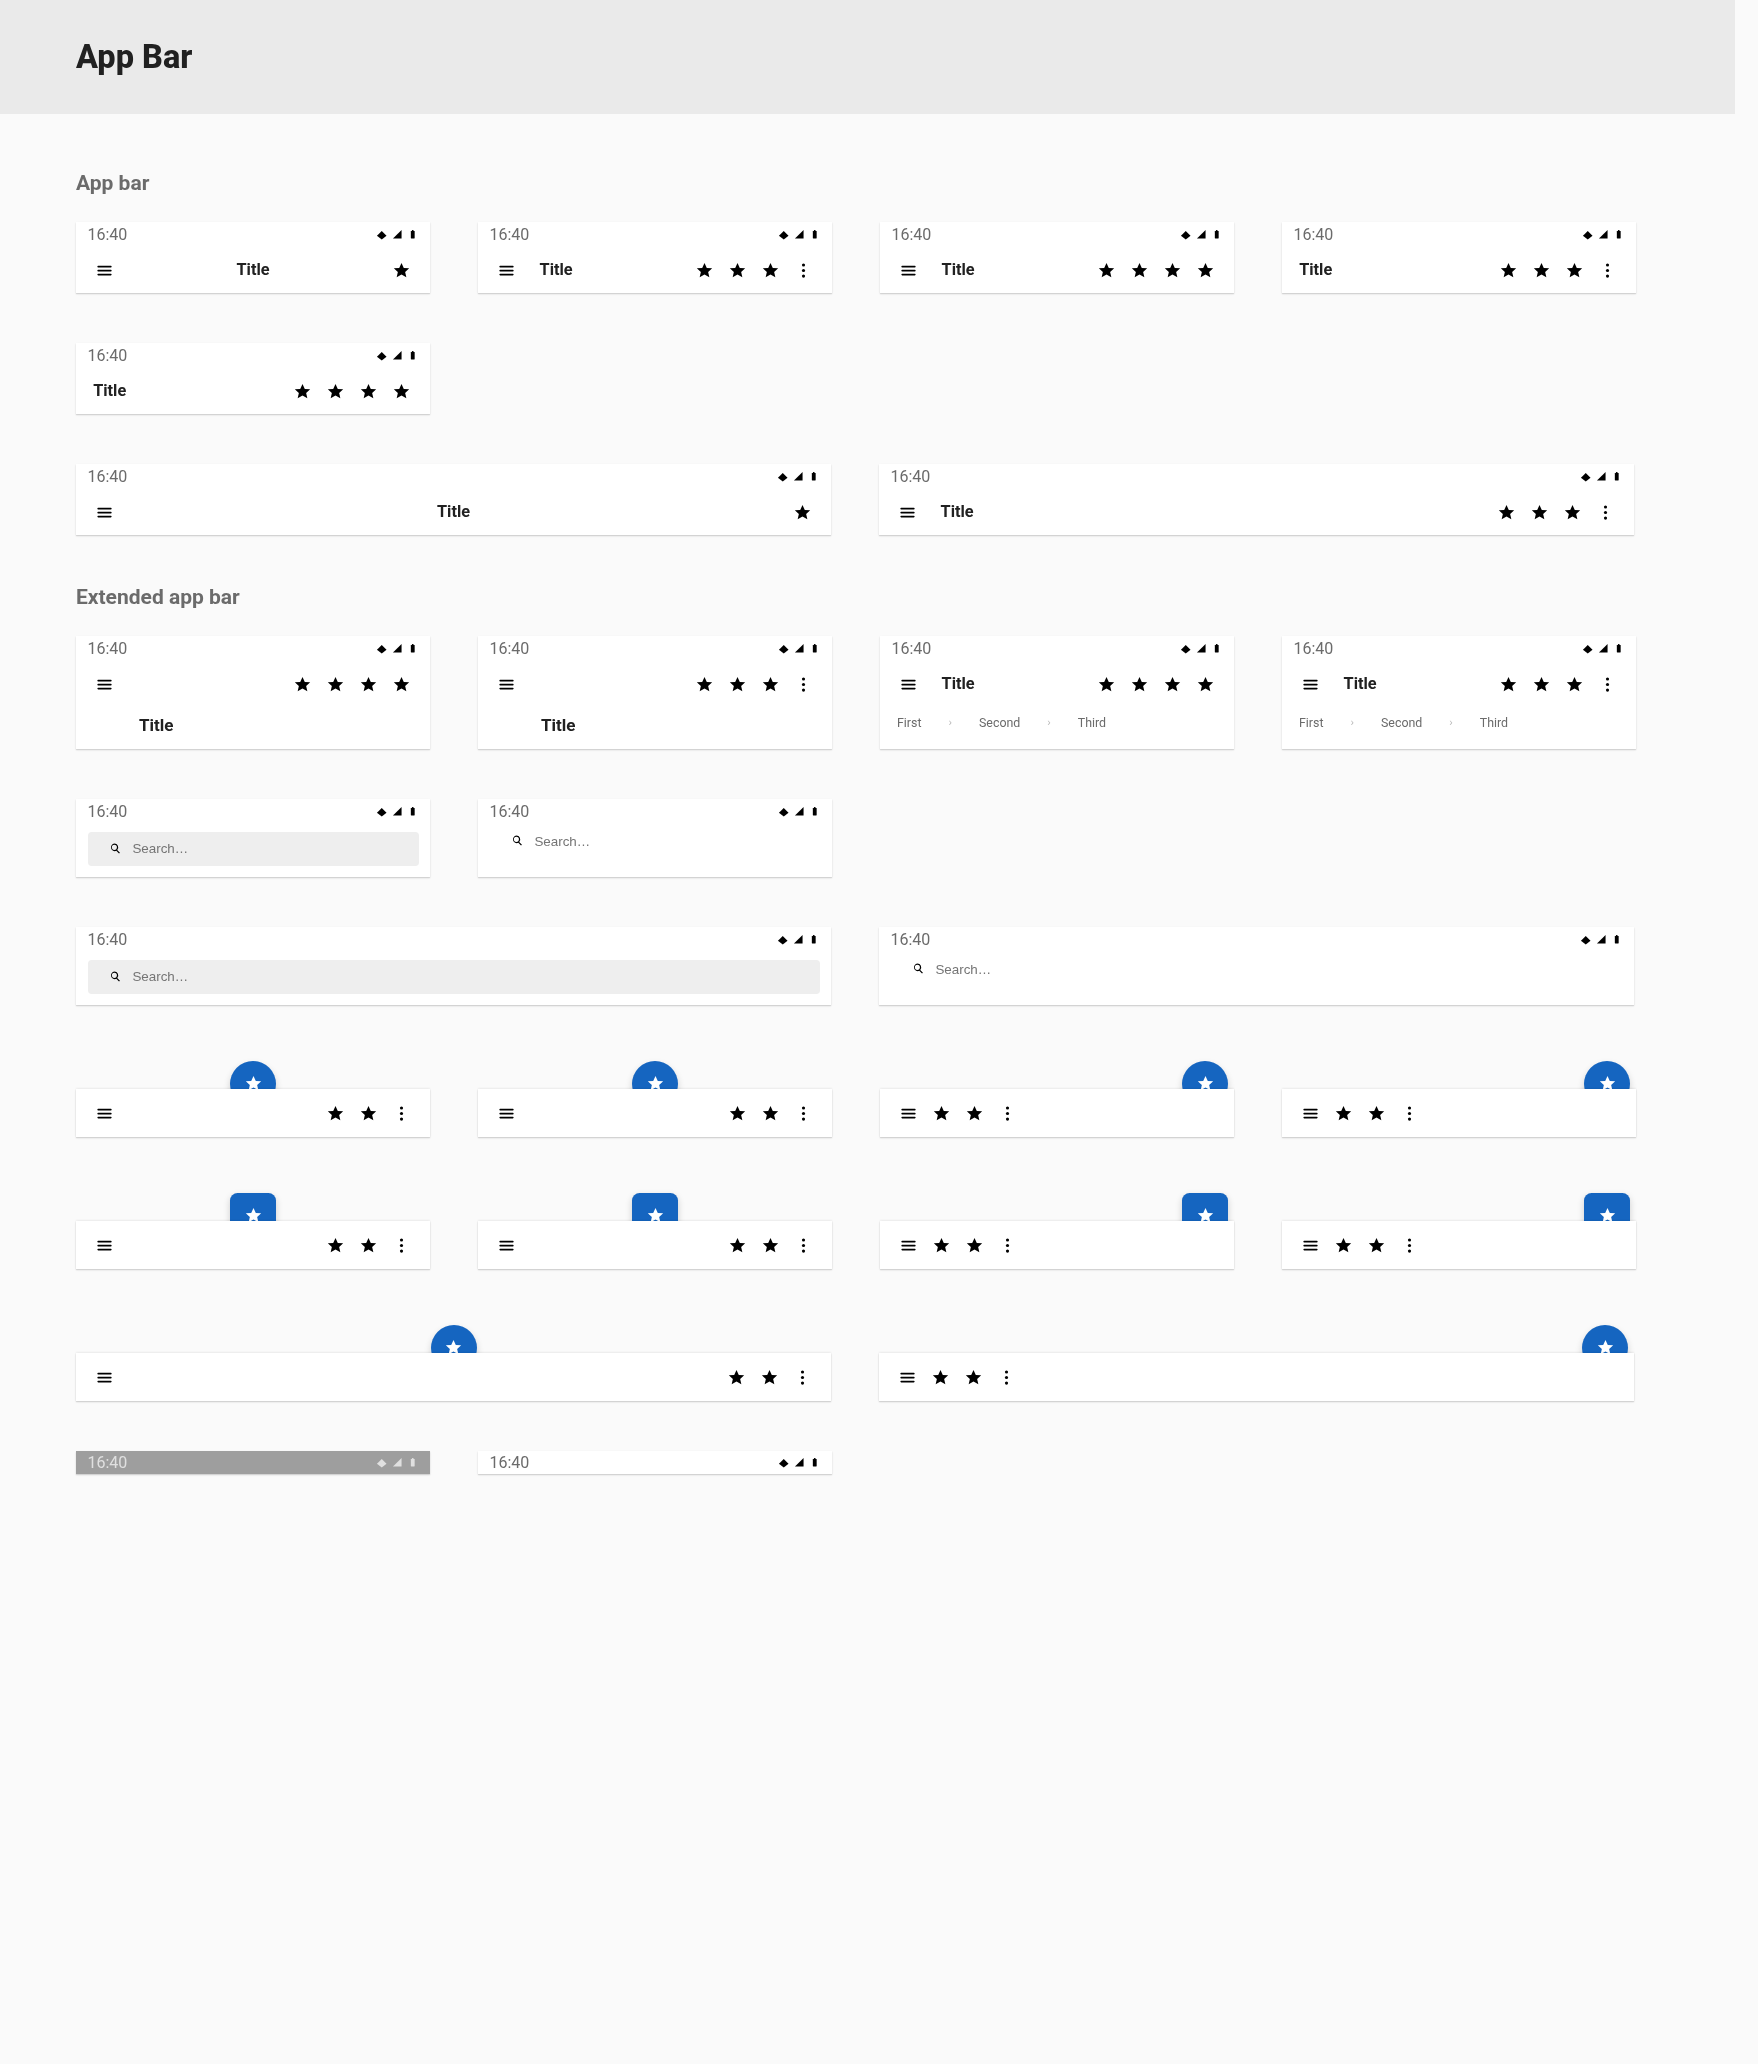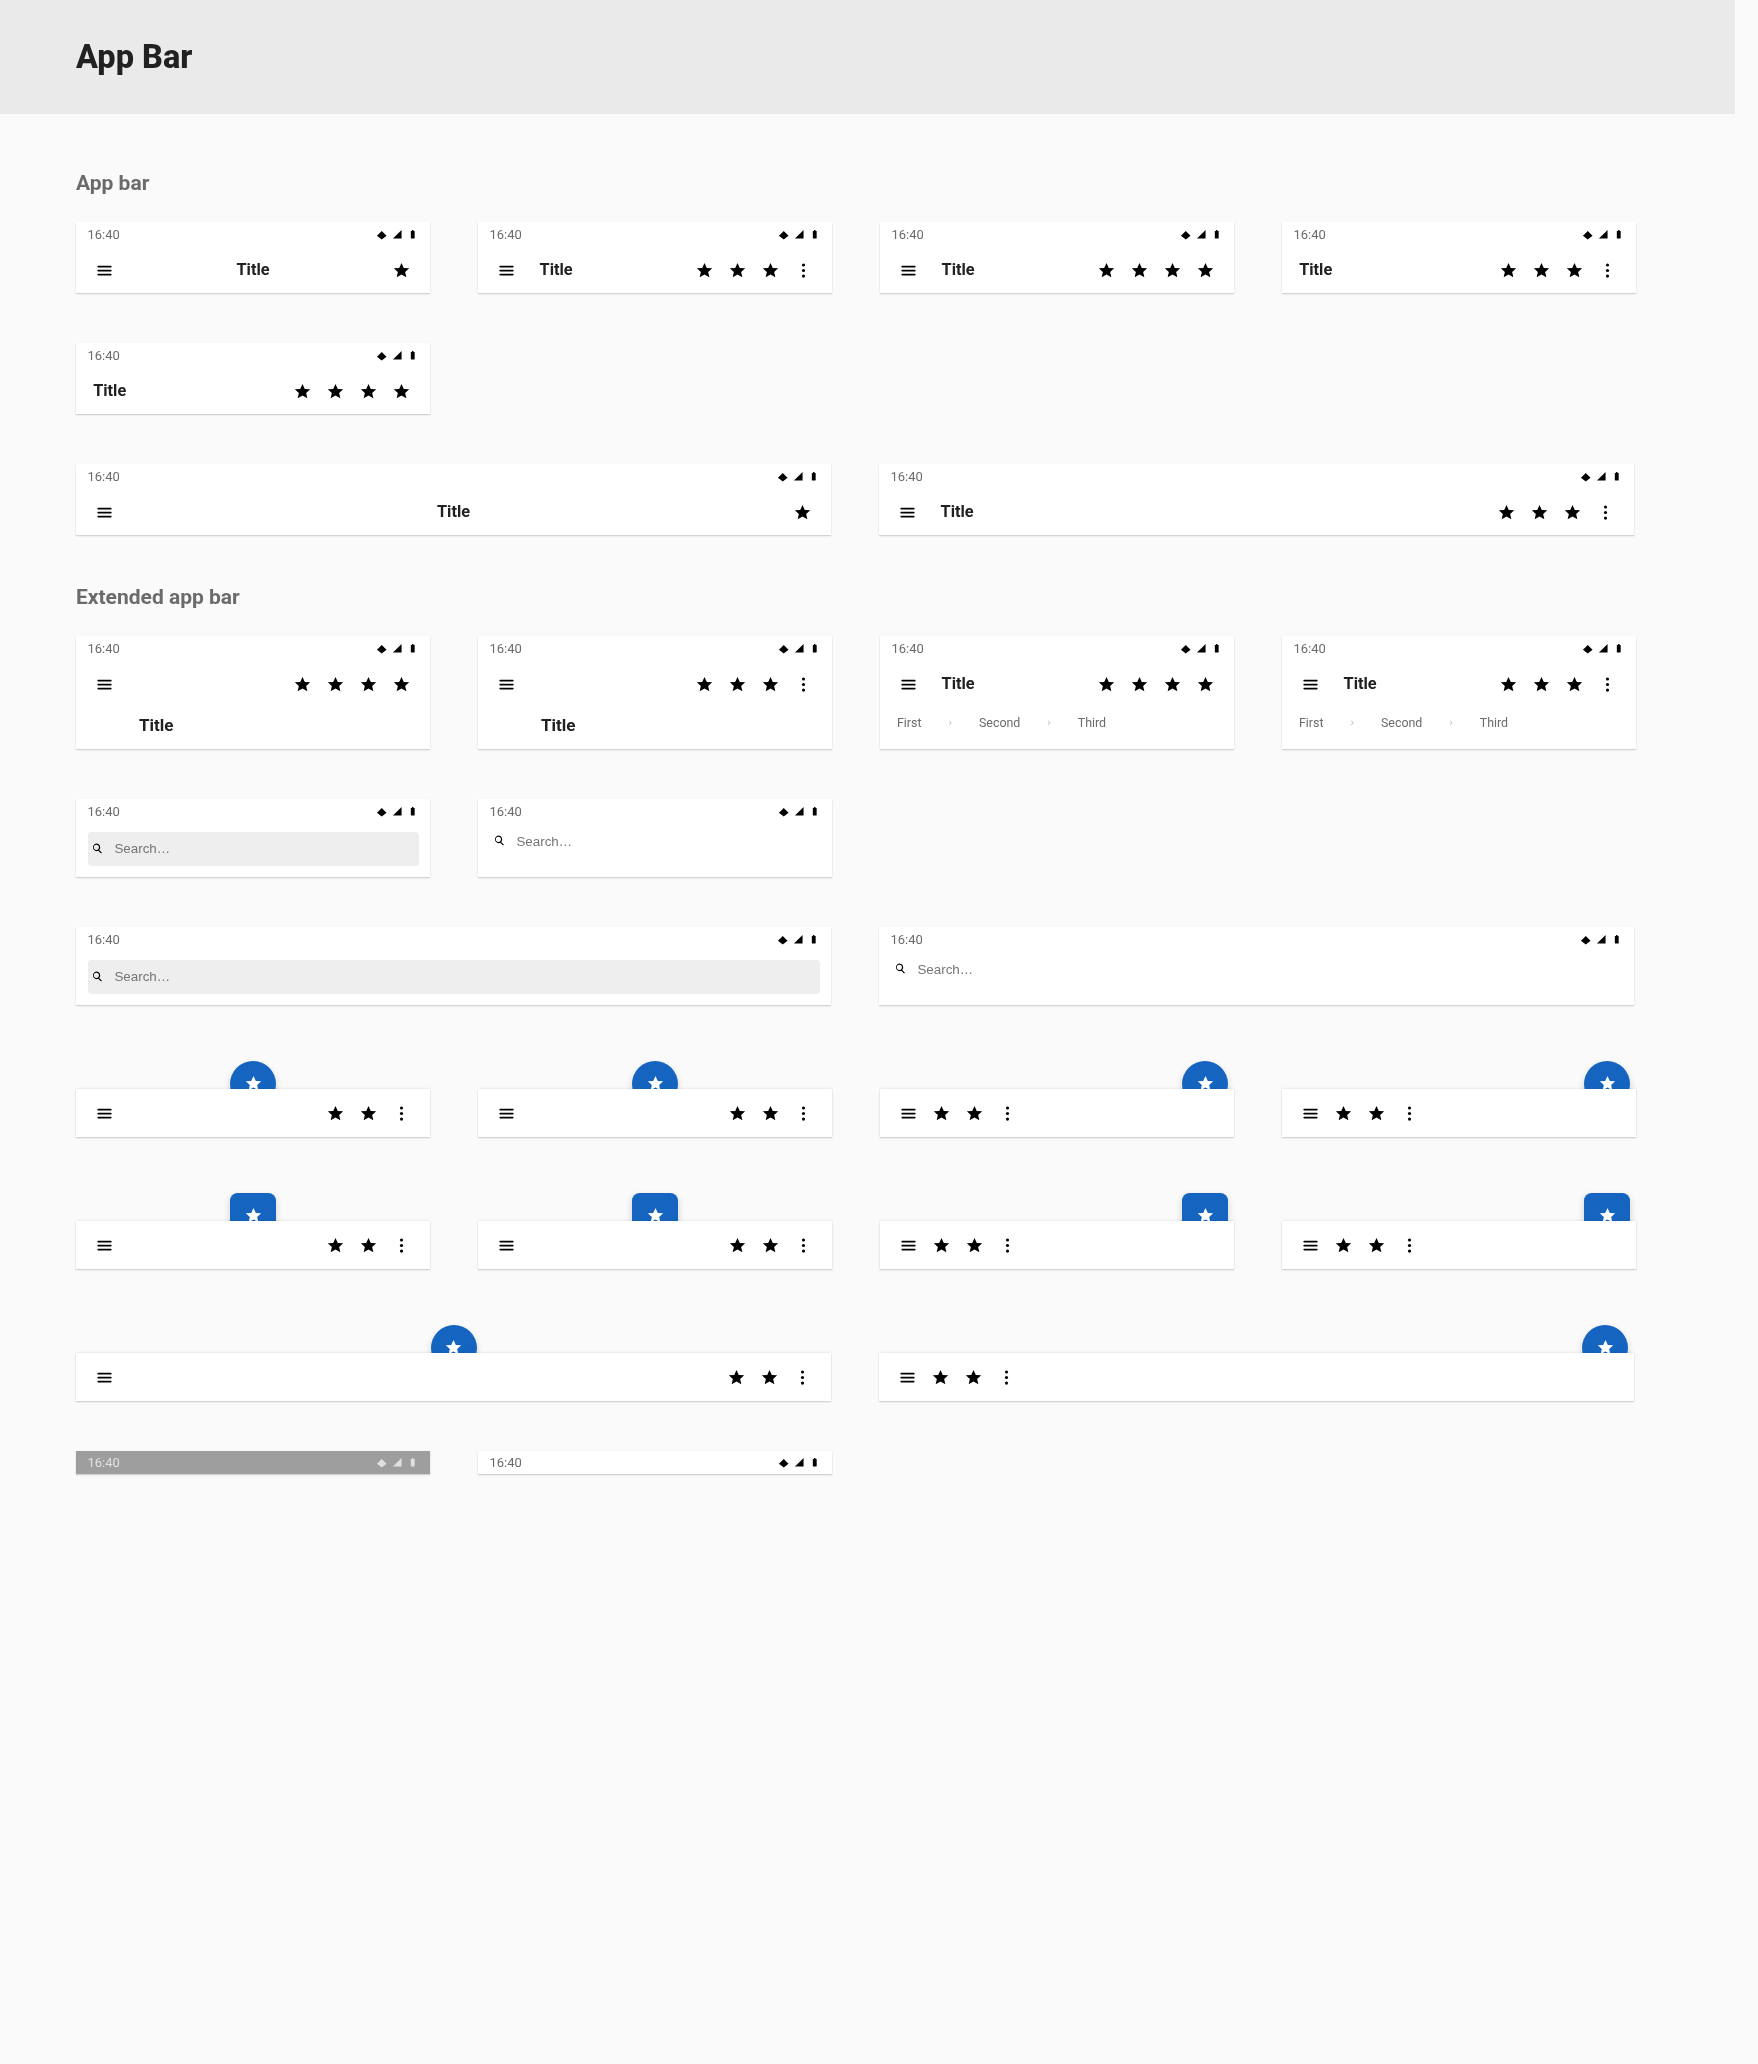--- a/index.html
+++ b/index.html
@@ -74,21 +74,21 @@
     flex-direction: column;
     min-width: 0;
   }
 
   
   .status-bar {
     height: 25px;
     display: flex;
     align-items: center;
     padding: 0 11.5px;
-    font-size: 13px;
+    font-size: 16px;
     color: var(--muted);
   }
   .status-bar .time { flex: 0 0 auto; }
   .status-bar .gap  { flex: 1 1 auto; }
   .status-bar.dark {
     background: #9e9e9e;
     color: #e0e0e0;
   }
   .status-bar.dark .icon.sb { fill: #e0e0e0; }
   .status-icons { display: flex; align-items: center; gap: 3.8px; }
@@ -162,21 +162,21 @@
   
   .search-wrap {
     padding: 7.6px 11.5px 11.5px 11.5px;
   }
   .search-wrap.plain { padding: 0 11.5px 9.6px 11.5px; }
   .search-field {
     display: flex;
     align-items: center;
     height: 34px;
     border-radius: 3.8px;
-    padding: 0 2px;
+    padding: 0 20px;
     gap: 7.6px;
   }
   .search-field.filled { background: var(--search-bg); }
   .search-input {
     border: none;
     outline: none;
     background: transparent;
     font-size: 13.4px;
     color: #555;
     flex: 1 1 auto;

